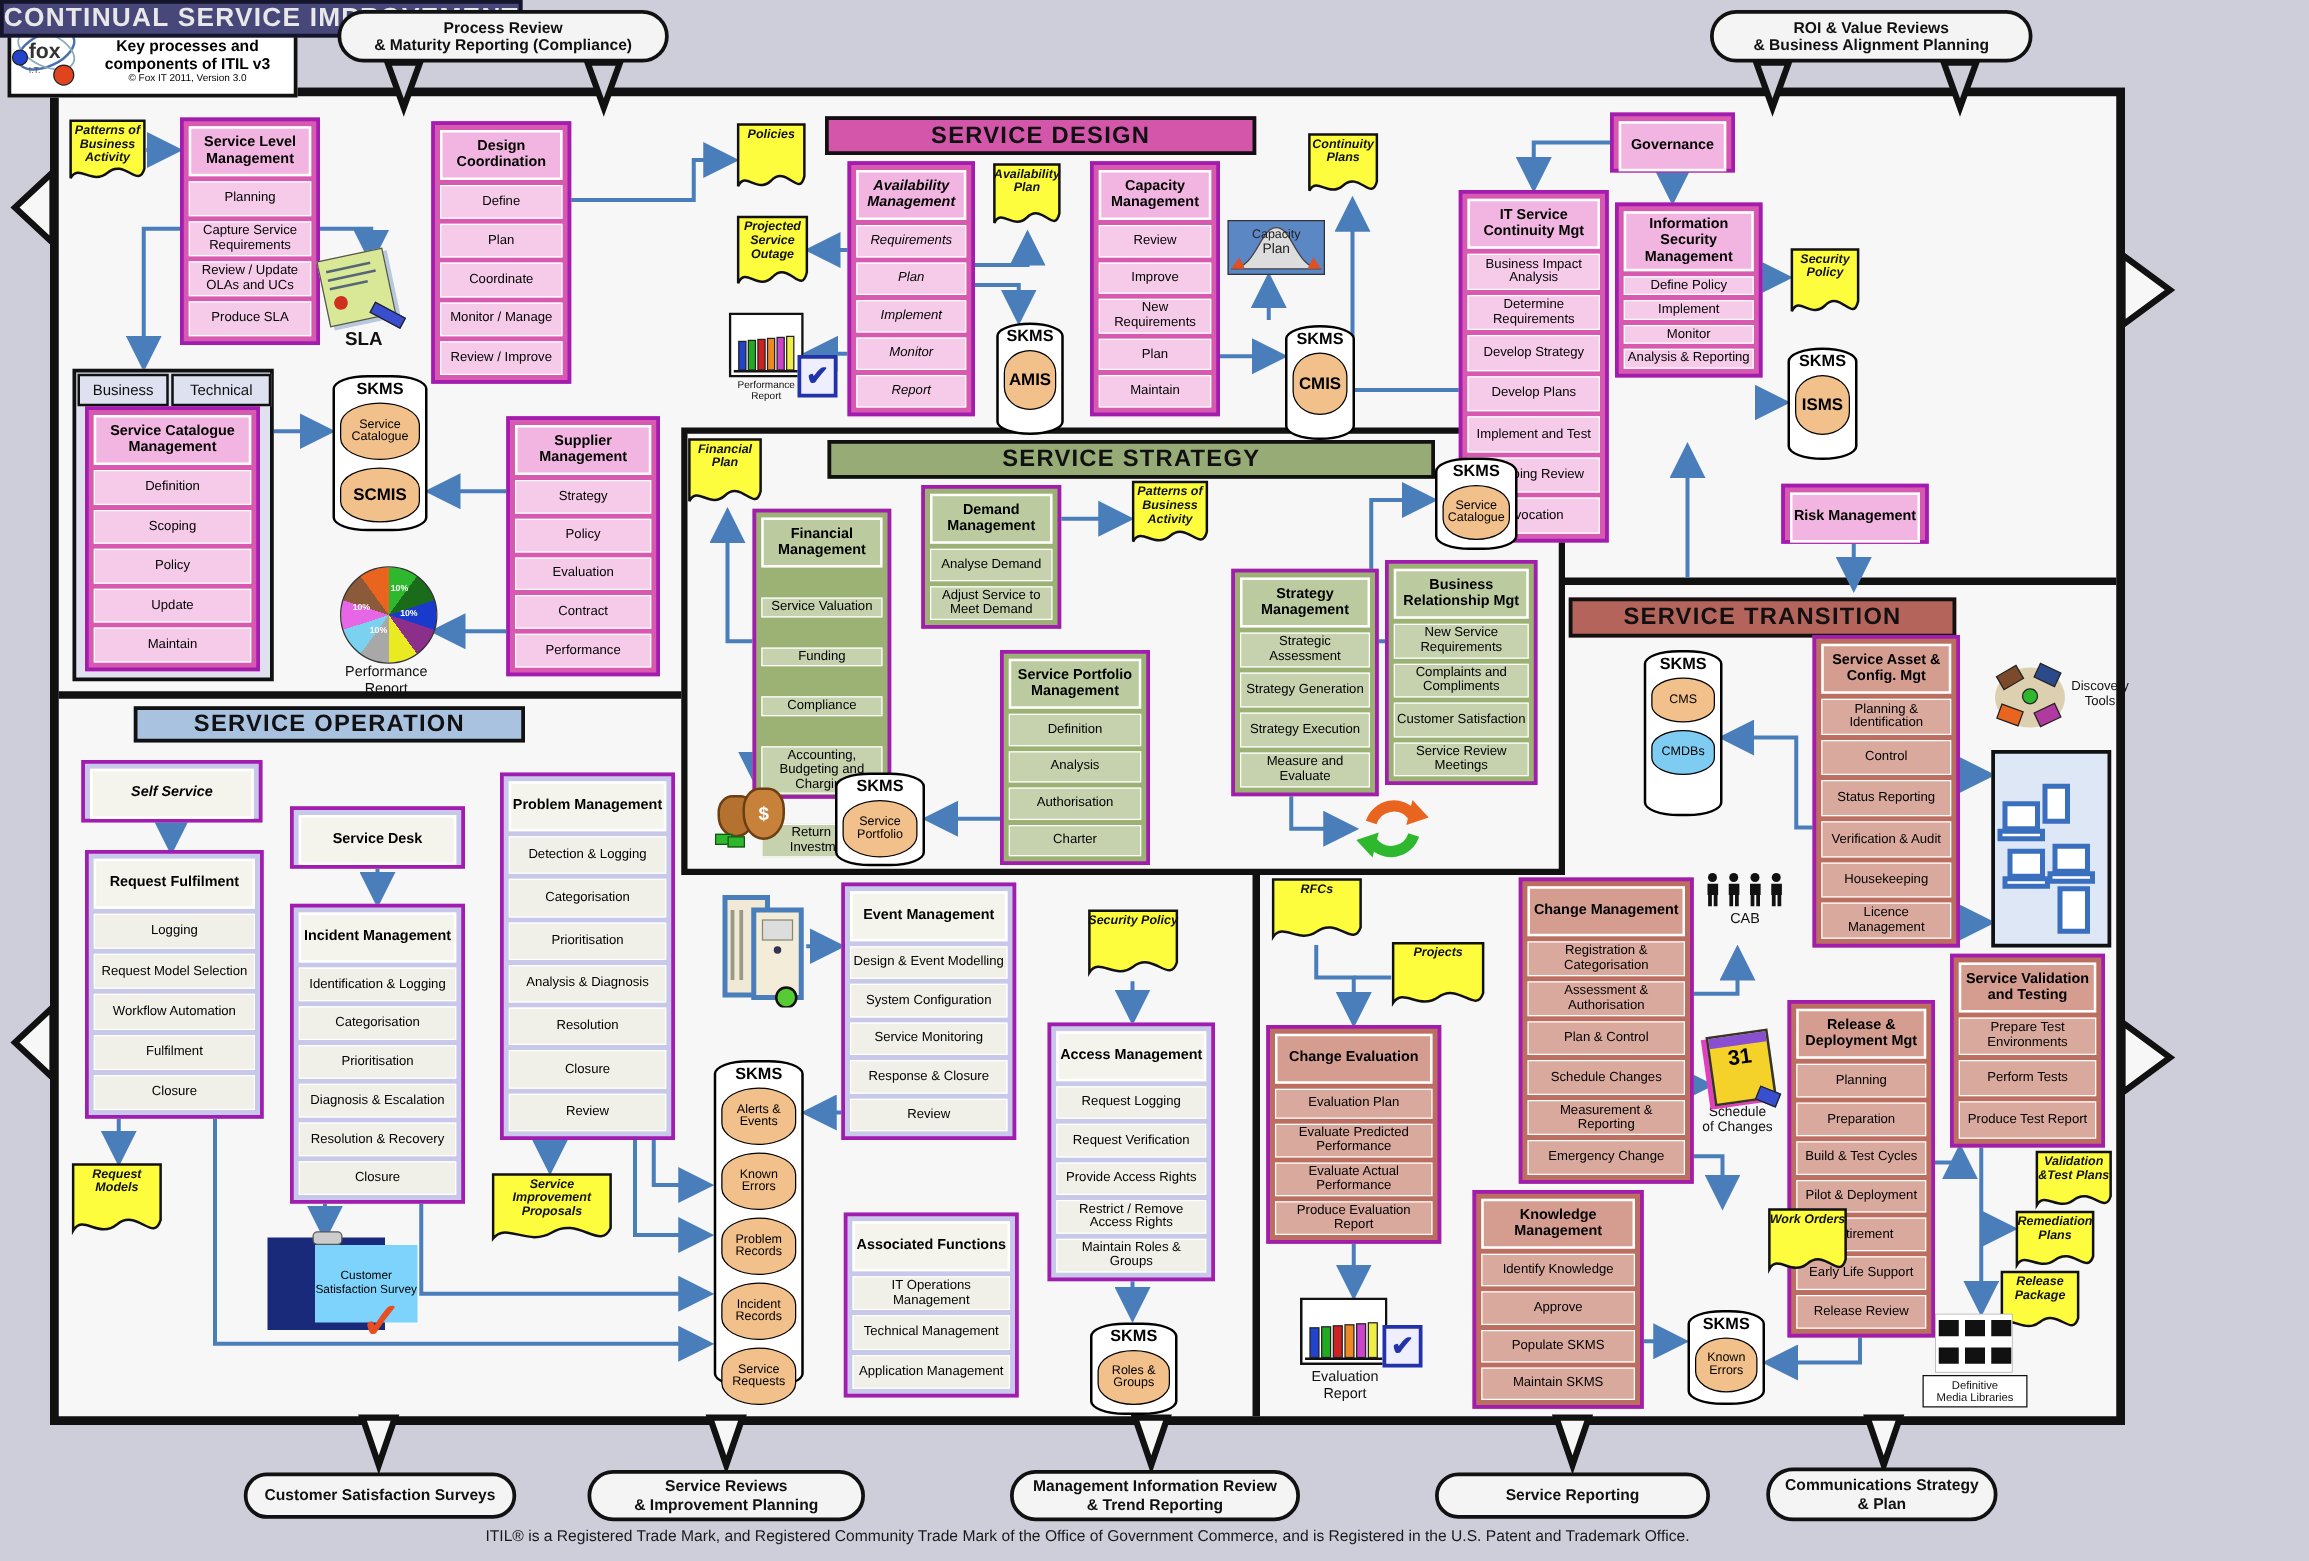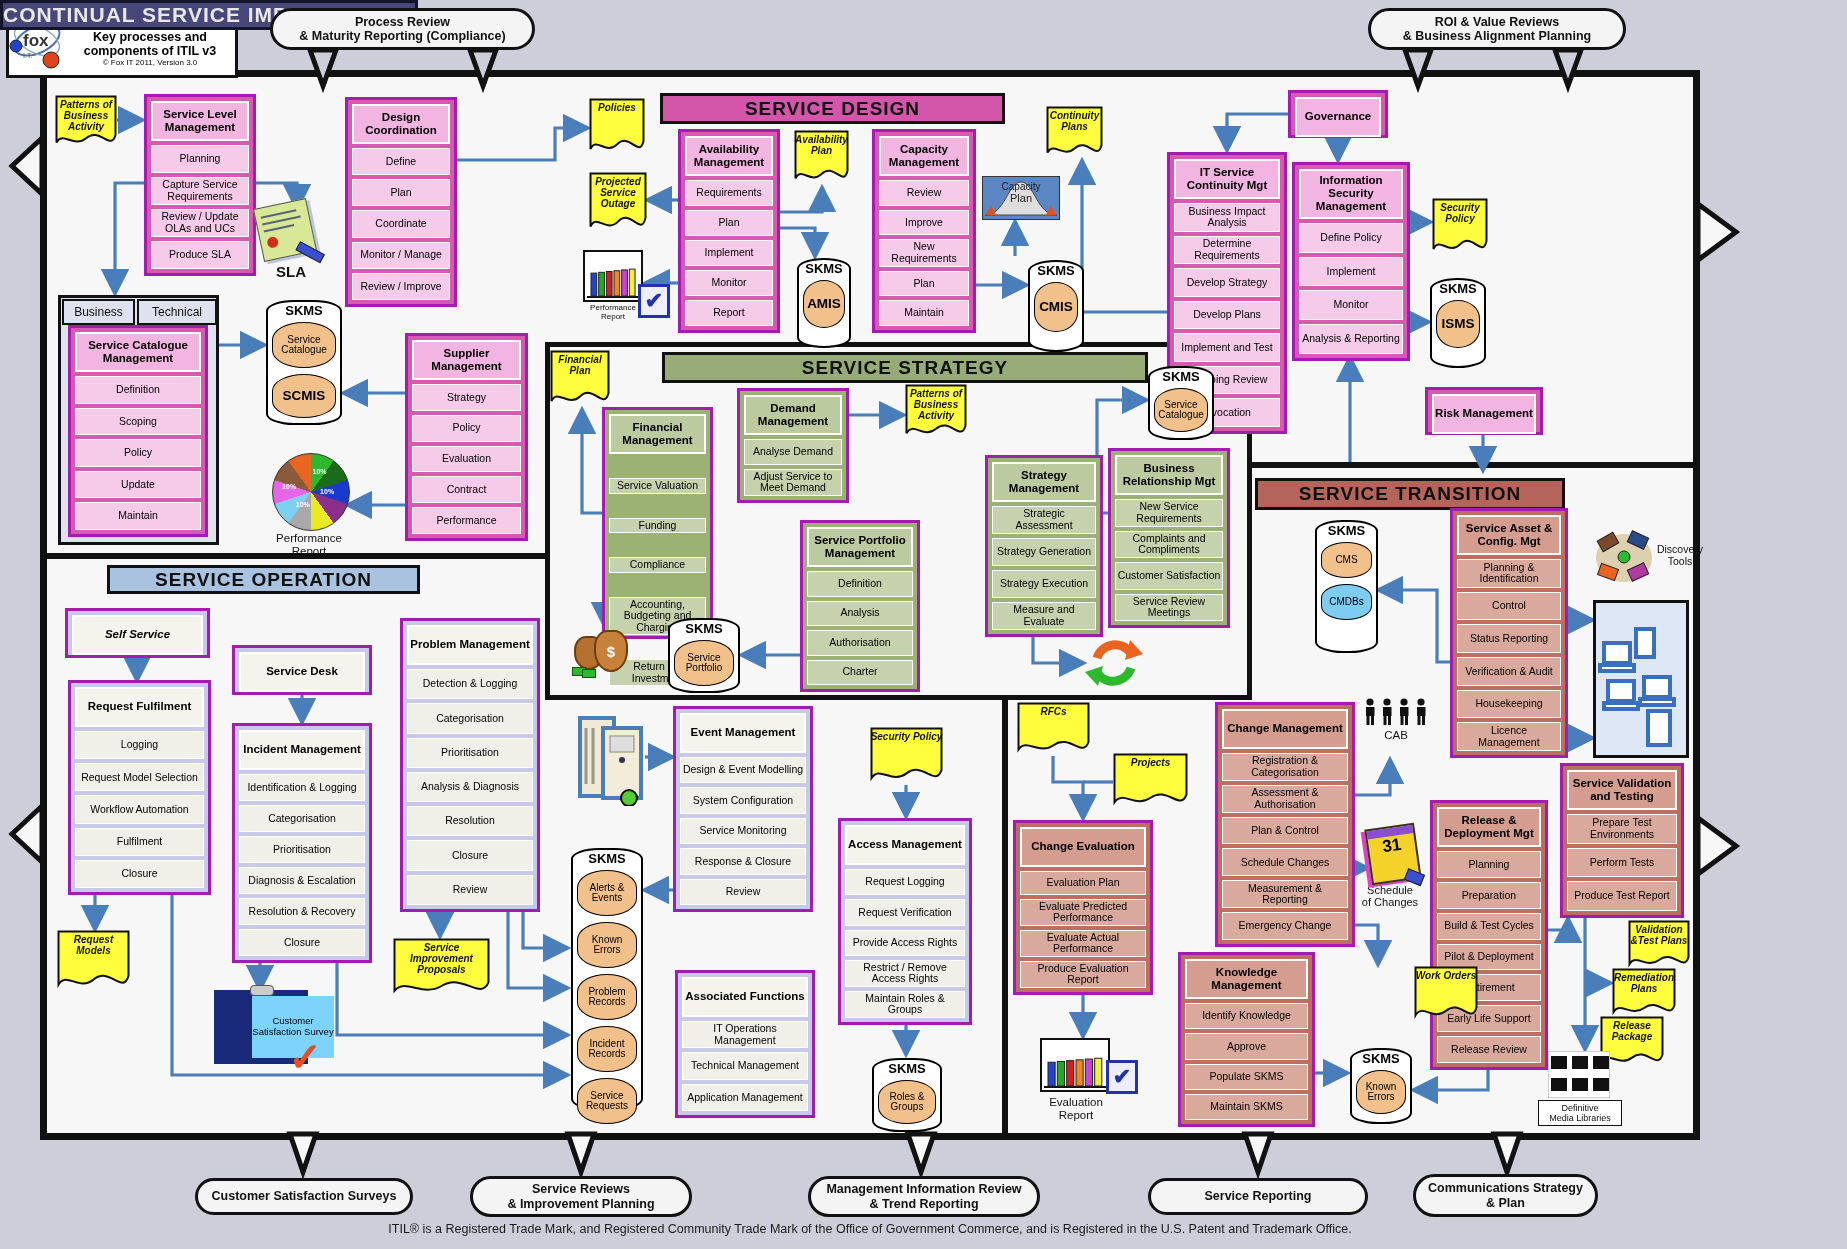--- a/index.html
+++ b/index.html
@@ -204,21 +204,21 @@
         <div class="itm">Maintain</div>
       </div>
       <div class="pbox t-design" style="left:405px;top:333px;width:123px;height:208px;">
         <div class="hdr">Supplier Management</div>
         <div class="itm">Strategy</div>
         <div class="itm">Policy</div>
         <div class="itm">Evaluation</div>
         <div class="itm">Contract</div>
         <div class="itm">Performance</div>
       </div>
-      <div class="pbox t-design" style="left:678px;top:129px;width:102px;height:204px;">
+      <div class="pbox t-design" style="left:678px;top:129px;width:102px;height:204px;font-style:italic;">
         <div class="hdr">Availability Management</div>
         <div class="itm">Requirements</div>
         <div class="itm">Plan</div>
         <div class="itm">Implement</div>
         <div class="itm">Monitor</div>
         <div class="itm">Report</div>
       </div>
       <div class="pbox t-design" style="left:872px;top:129px;width:104px;height:204px;">
         <div class="hdr">Capacity Management</div>
         <div class="itm">Review</div>
@@ -230,21 +230,21 @@
       <div class="pbox t-design" style="left:1167px;top:152px;width:120px;height:282px;">
         <div class="hdr">IT Service Continuity Mgt</div>
         <div class="itm">Business Impact Analysis</div>
         <div class="itm">Determine Requirements</div>
         <div class="itm">Develop Strategy</div>
         <div class="itm">Develop Plans</div>
         <div class="itm">Implement and Test</div>
         <div class="itm">On-going Review</div>
         <div class="itm">Invocation</div>
       </div>
-      <div class="pbox t-design" style="left:1292px;top:162px;width:118px;height:199px;">
+      <div class="pbox t-design" style="left:1292px;top:162px;width:118px;height:140px;">
         <div class="hdr">Information Security Management</div>
         <div class="itm">Define Policy</div>
         <div class="itm">Implement</div>
         <div class="itm">Monitor</div>
         <div class="itm">Analysis &amp; Reporting</div>
       </div>
       <div class="pbox t-design hdr-only" style="left:1288px;top:90px;width:100px;height:48px;">
         <div class="hdr">Governance</div>
       </div>
       <div class="pbox t-design hdr-only" style="left:1425px;top:387px;width:118px;height:48px;">

